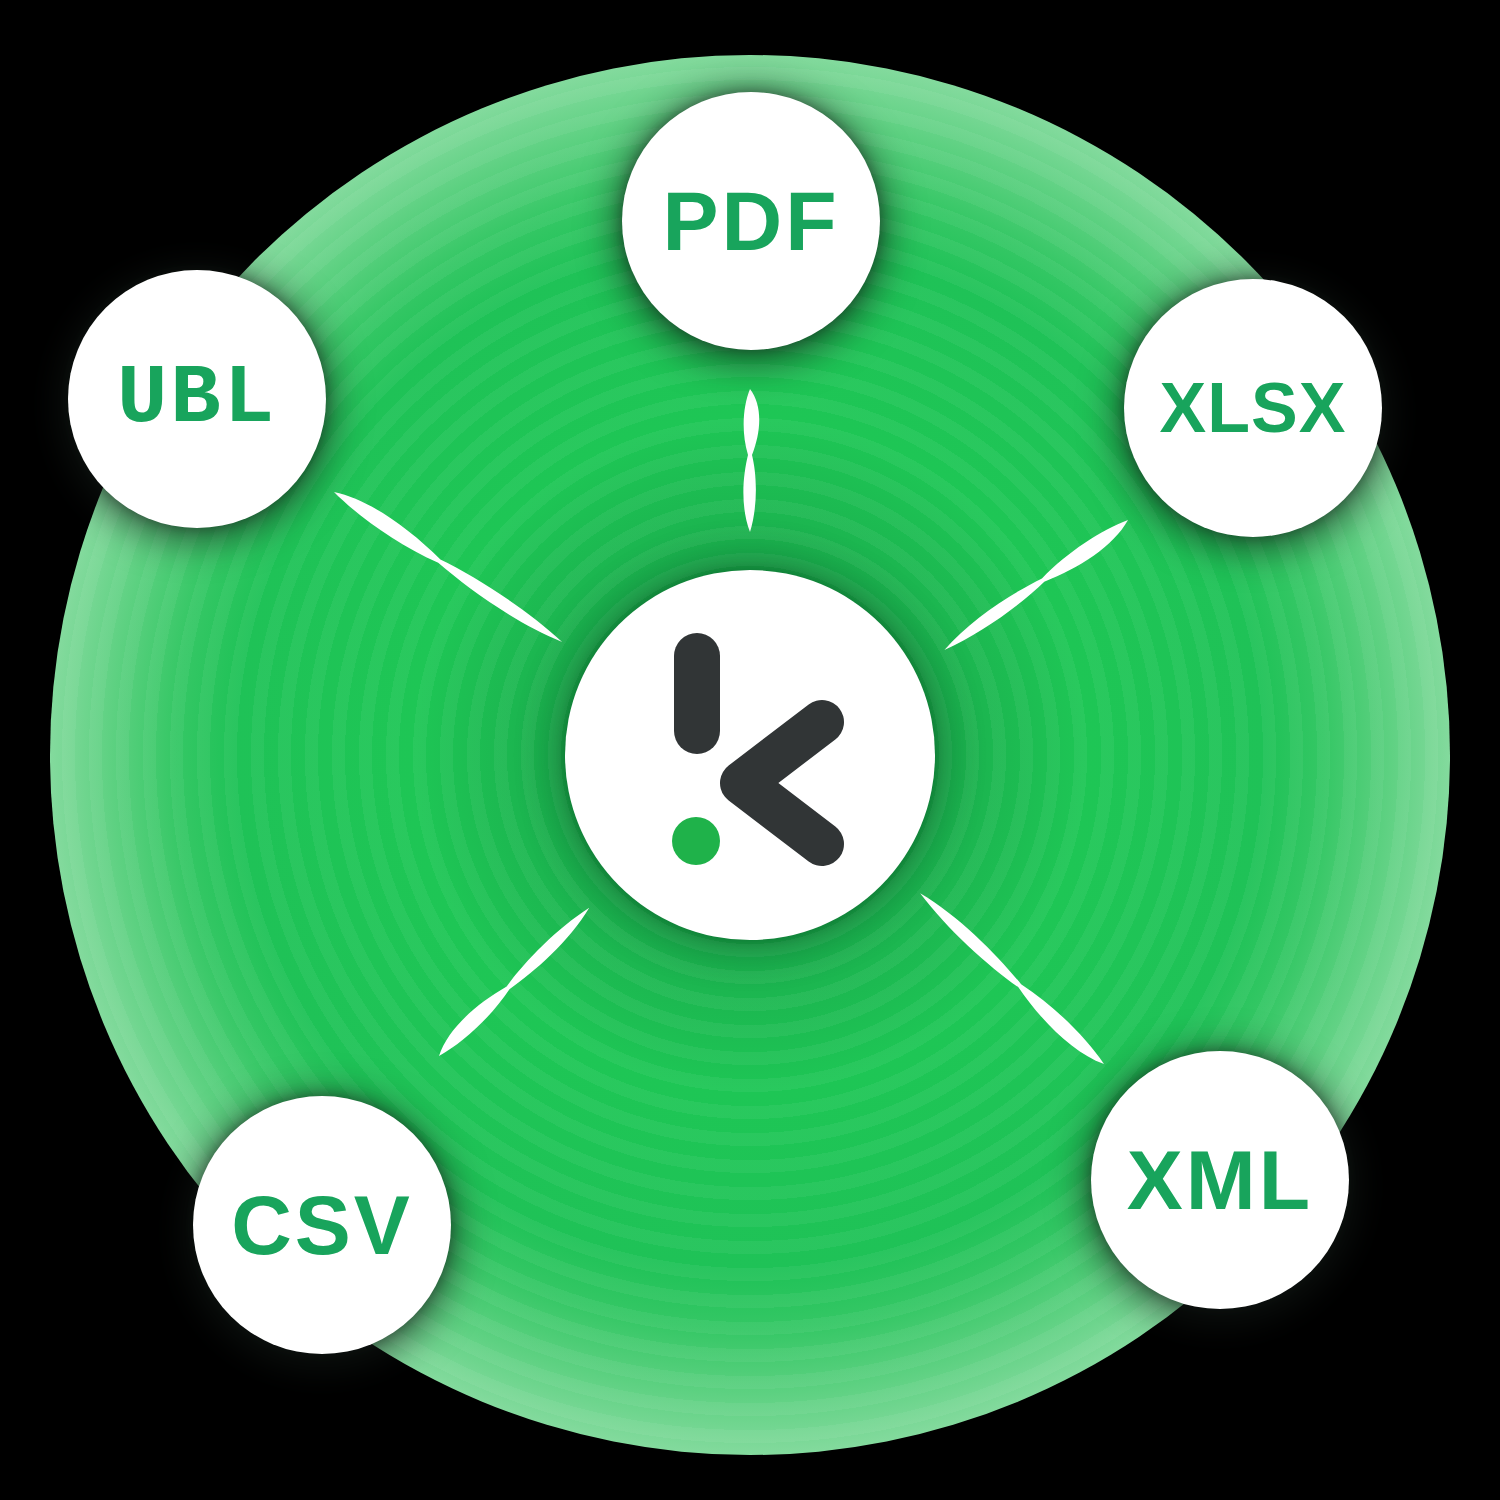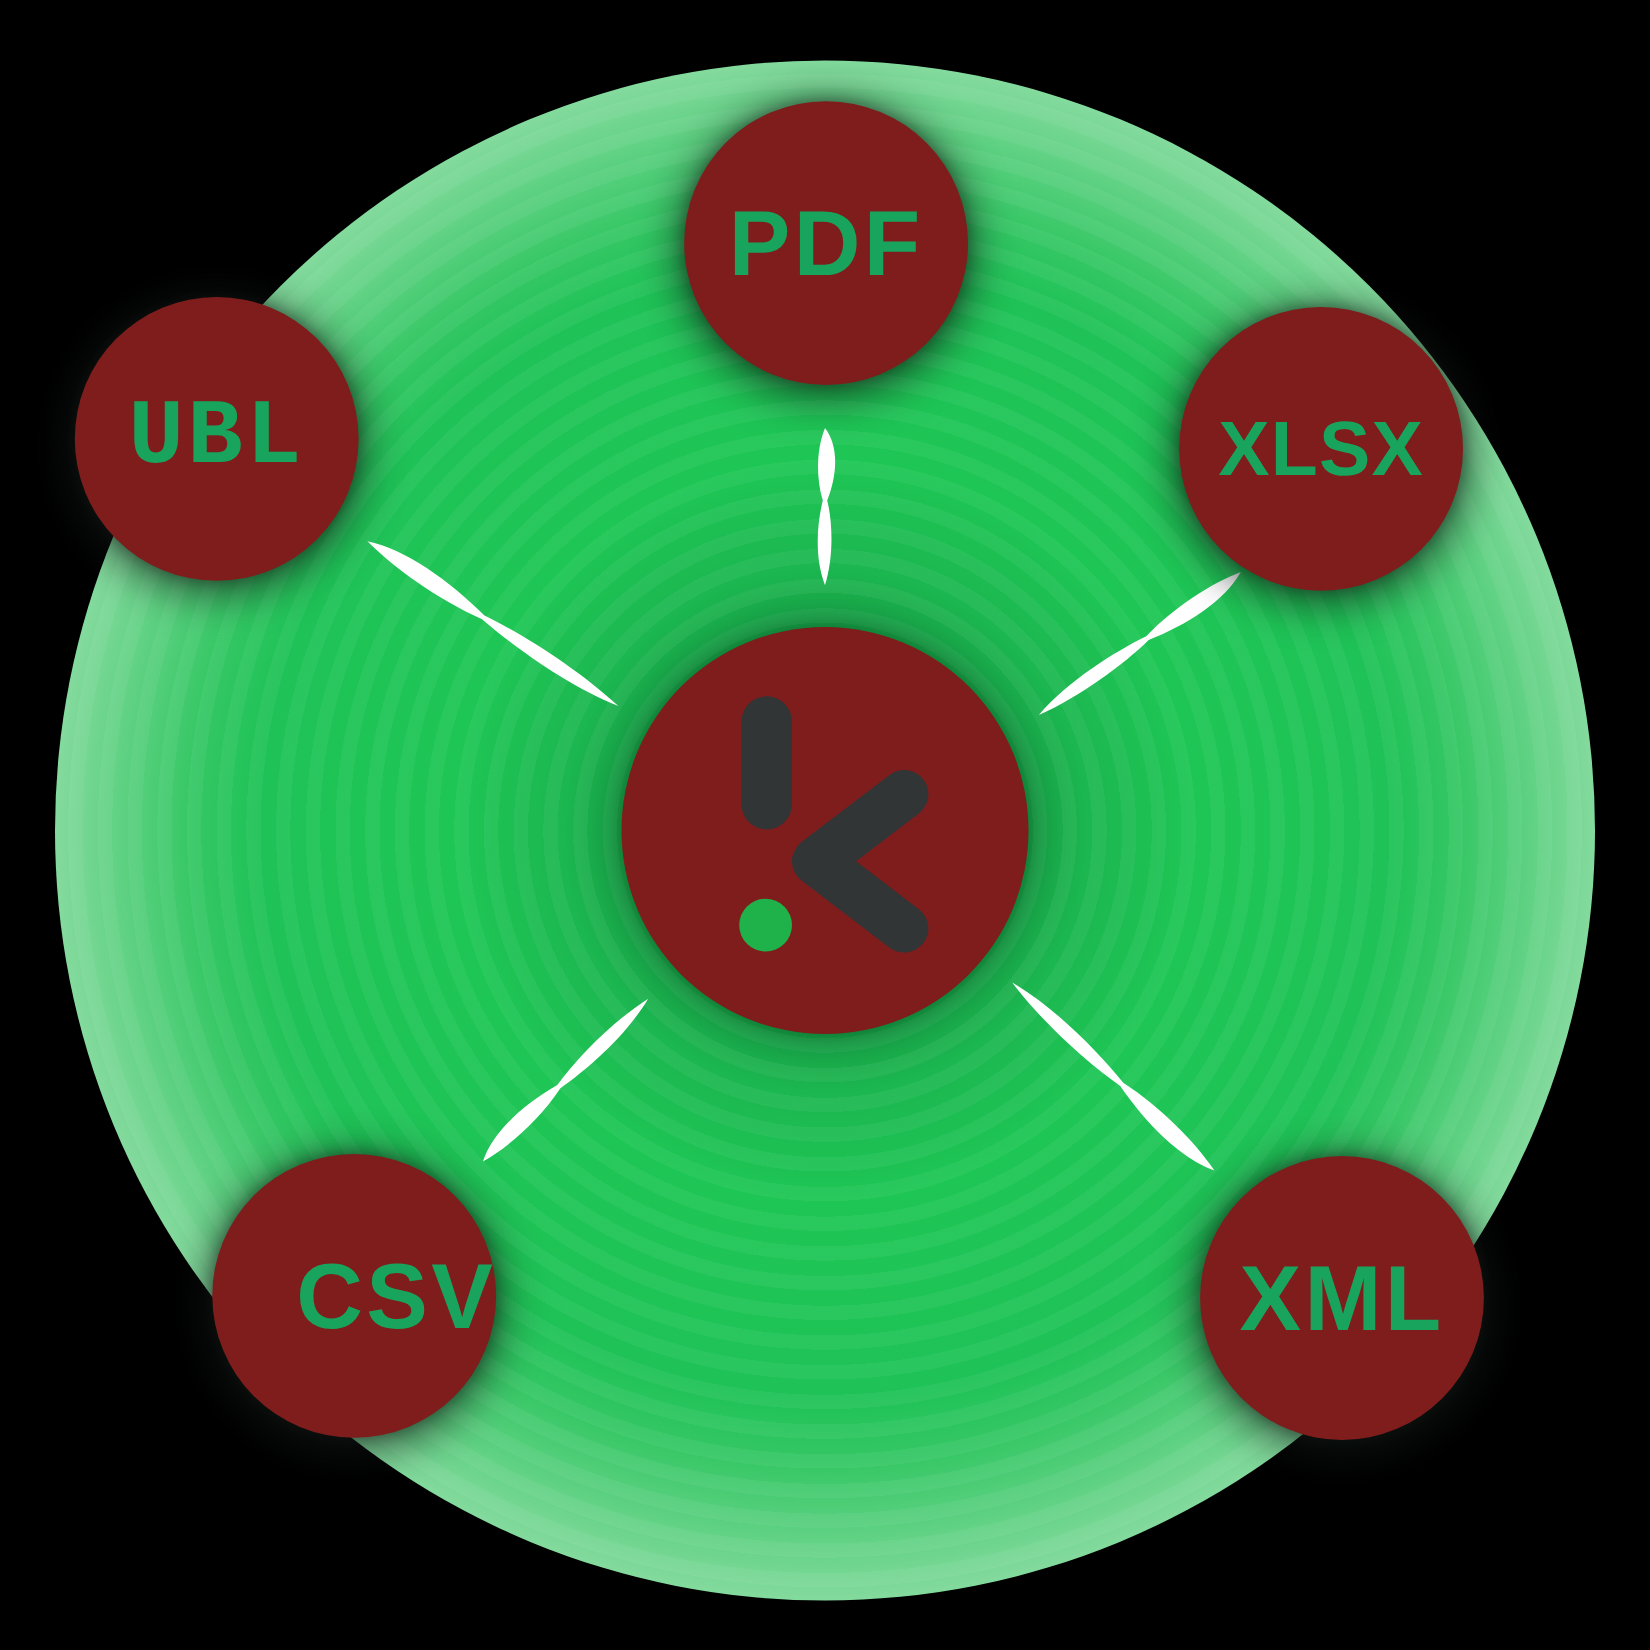--- a/index.html
+++ b/index.html
@@ -34,21 +34,21 @@
     content:"";position:absolute;inset:0;border-radius:50%;
     background:repeating-radial-gradient(circle at 50% 50%,
       rgba(255,255,255,0.05) 0 13px,
       rgba(255,255,255,0) 13px 27px);
   }
 
   .spokes{position:absolute;left:0;top:0;}
   .spoke{fill:#ffffff;}
 
   .node{
-    position:absolute;border-radius:50%;background:#7f1d1d;
+    position:absolute;border-radius:50%;background:#ffffff;
     display:flex;align-items:center;justify-content:center;
   }
   .sat{
     width:258px;height:258px;
     box-shadow:0 6px 34px 10px rgba(20,28,24,0.55), 0 0 12px 2px rgba(20,28,24,0.35);
   }
   .sat .label{
     color:#18a45c;font-weight:bold;font-size:84px;letter-spacing:3px;
     user-select:none;line-height:1;
   }
@@ -98,25 +98,25 @@
   </div>
 
   <div class="node sat sat-pdf" style="left:622px;top:92px;">
     <span class="label">PDF</span>
   </div>
 
   <div class="node sat sat-ubl" style="left:68px;top:270px;font-family:Liberation Mono, monospace;">
     <span class="label">UBL</span>
   </div>
 
-  <div class="node sat sat-xlsx" style="left:1072px;top:279px;justify-content:center;">
+  <div class="node sat sat-xlsx" style="left:1124px;top:279px;justify-content:center;">
     <span class="label">XLSX</span>
   </div>
 
-  <div class="node sat sat-csv" style="left:193px;top:1049px;justify-content:flex-end;">
+  <div class="node sat sat-csv" style="left:193px;top:1096px;">
     <span class="label">CSV</span>
   </div>
 
   <div class="node sat sat-xml" style="left:1091px;top:1051px;">
     <span class="label">XML</span>
   </div>
 
 </div>
 
 </body></html>

